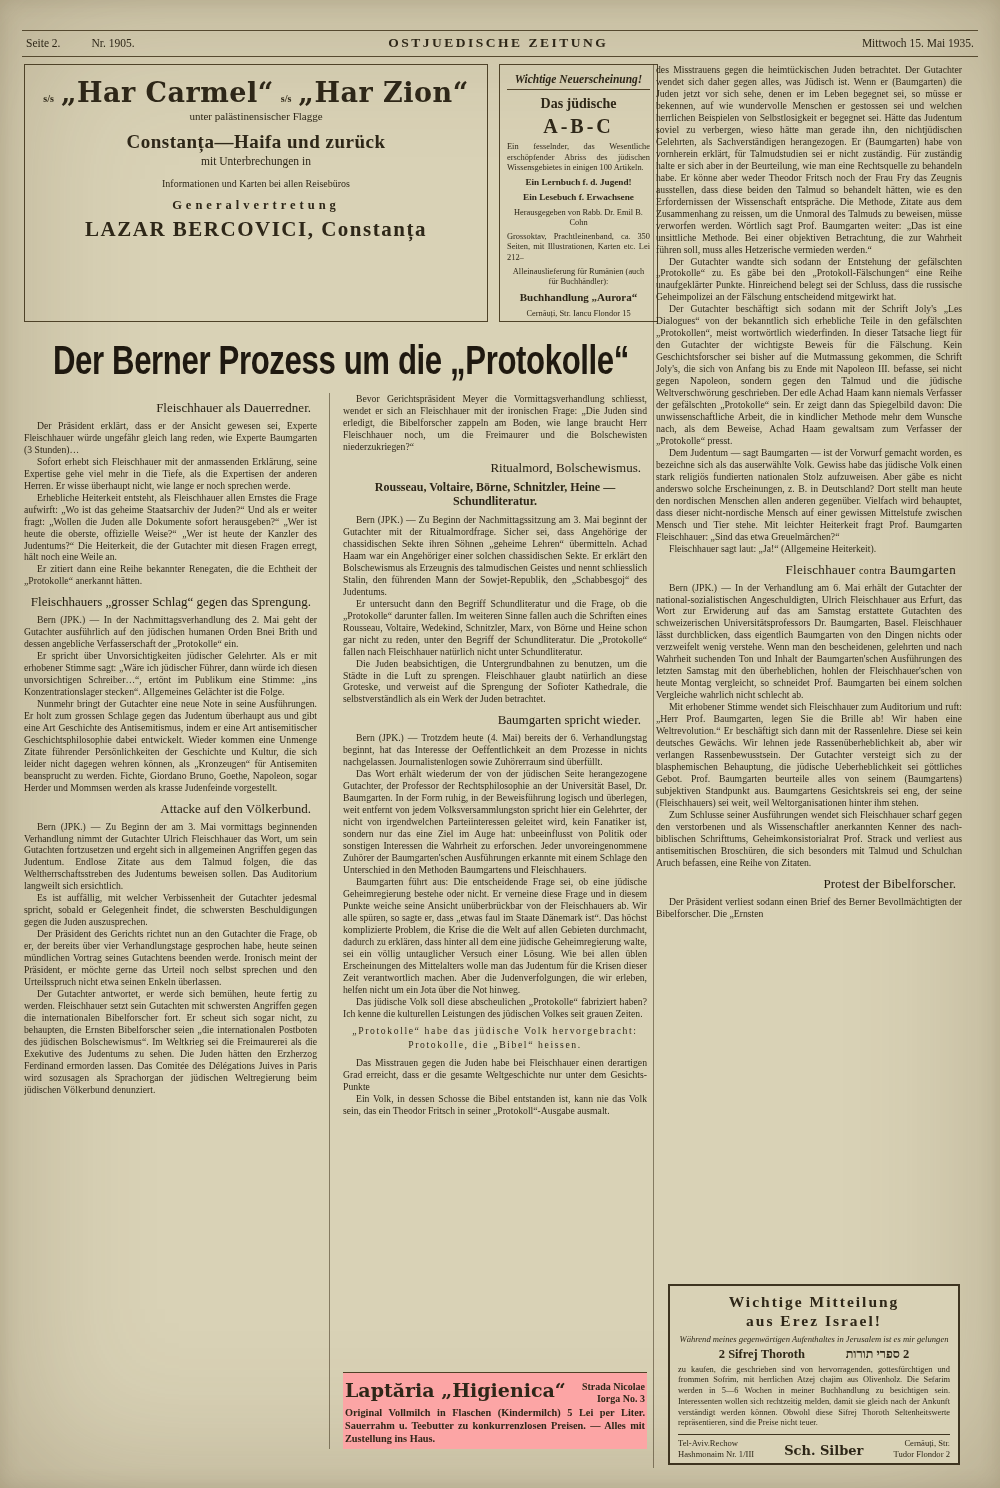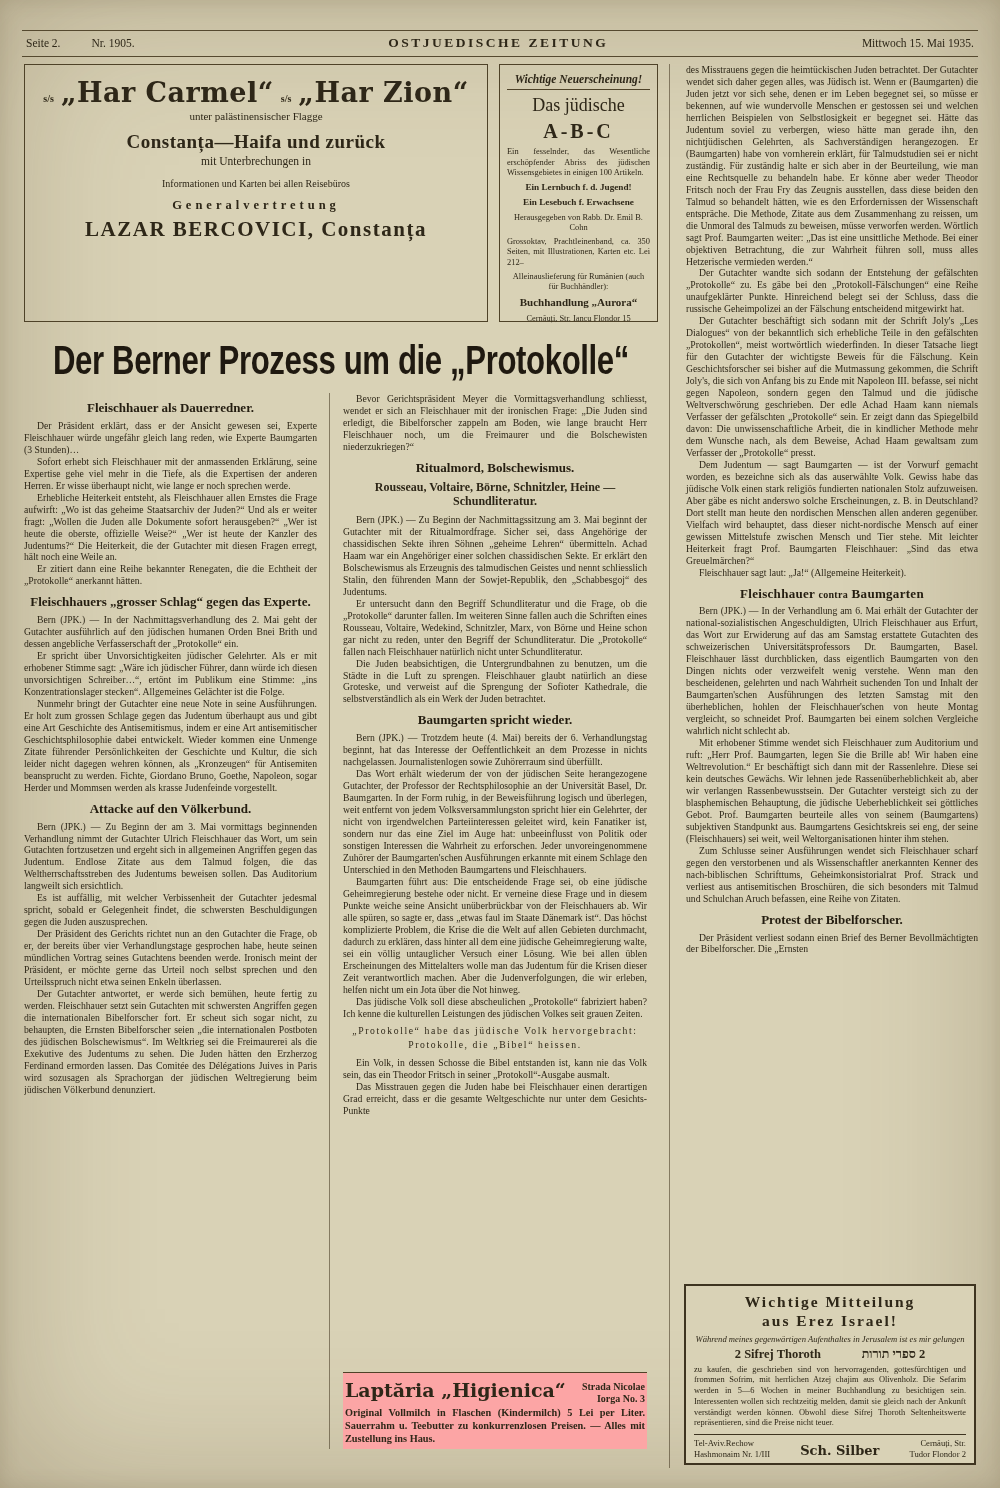--- a/index.html
+++ b/index.html
@@ -28,53 +28,53 @@
   .route { font-size:19px; font-weight:bold; margin-top:9px; letter-spacing:.5px; }
   .stops-intro { font-size:11.5px; margin-top:2px; }
   .stops { font-size:22px; font-weight:bold; margin-top:8px; letter-spacing:.5px; white-space:nowrap; }
   .info { font-size:10px; font-weight:normal; margin-top:11px; }
   .agency-label { font-size:12.5px; font-weight:bold; letter-spacing:4px; margin-top:9px;text-align:center; }
   .agency { font-size:21px; font-weight:bold; letter-spacing:1.5px; margin-top:4px; white-space:nowrap; }
 
   .ad-abc { flex:1; padding:7px 7px 5px; text-align:center; font-size:8.4px; line-height:1.22;
             display:flex; flex-direction:column; gap:4px; }
   .abc-banner { font-weight:bold; font-style:italic; font-size:11.5px; border-bottom:1px solid #4e4228; padding-bottom:3px; }
-  .abc-title1 { font-size:18px; font-weight:normal; margin-top:1px; }
+  .abc-title1 { font-size:14px; font-weight:bold; margin-top:1px; }
   .abc-title2 { font-size:20px; font-weight:bold; letter-spacing:3px; margin-top:-2px; }
   .abc-desc, .abc-format { text-align:justify; }
   .abc-strong { font-weight:bold; font-size:9.2px; }
   .abc-store { font-weight:bold; font-size:11px; }
 
   .headline { margin:13px 0 0; height:50px; display:flex; justify-content:center; align-items:center; }
   .headline span { font-family:"Liberation Sans", sans-serif; font-weight:bold; font-size:41px;
                    white-space:nowrap; transform:scaleX(.76); letter-spacing:-.5px; color:#1f1910; }
 
   
   .columns { display:flex; margin-top:8px; height:1056px; overflow:hidden; }
   .col { font-size:9.7px; line-height:1.235; text-align:justify; hyphens:auto; -webkit-hyphens:auto;
          overflow:hidden; position:relative; }
   .colA { width:305px; padding-right:12px; }
   .colB { width:318px; border-left:1px solid rgba(62,50,28,.55); padding-left:13px; }
-  .col h3, .right-col h3 { font-size:13px; text-align:center; margin:8px 6px 4px; line-height:1.14;
-                           font-weight:bold; color:#241d10; }
+  .col h3, .right-col h3 { font-size:13px; text-align:right; margin:8px 6px 4px; line-height:1.14;
+                           font-weight:normal; color:#241d10; }
   .subhead { font-size:12px; font-weight:bold; text-align:center; margin:0 2px 5px; line-height:1.22; }
   p { margin:0; text-indent:13px; }
   p.cont { text-indent:0; }
   .inset { text-align:center; letter-spacing:1.6px; margin:5px 4px; line-height:1.4; }
 
   .ad-laptaria { position:absolute; bottom:0; left:13px; right:0; background:#fca5a5;
                  border-top:1px solid #4e4228; padding:6px 2px 3px;margin-top:12px; }
   .lap-head { display:flex; justify-content:space-between; align-items:flex-start; }
   .lap-name { font-size:19px; font-weight:bold; font-family:"DejaVu Serif", serif; white-space:nowrap; }
   .lap-addr { font-size:10px; font-weight:bold; text-align:right; line-height:1.18; padding-top:2px; }
   .lap-body { font-size:10.3px; font-weight:bold; text-align:justify; text-indent:0; margin-top:3px; line-height:1.25; }
 
   
-  .right-col { position:absolute; top:64px; left:669px; width:309px; height:1404px;
-               border-left:1px solid rgba(62,50,28,.55); padding-left:16px; font-size:9.7px;
+  .right-col { position:absolute; top:64px; left:653px; width:309px; height:1404px;
+               border-left:1px solid rgba(62,50,28,.55); padding-left:2px; font-size:9.7px;
                line-height:1.235; text-align:justify; hyphens:auto; -webkit-hyphens:auto; overflow:hidden; }
   .contra { font-size:16px; letter-spacing:.3px; }
   .contra .small { font-size:10px; }
 
   .ad-erez { position:absolute; bottom:3px; left:14px; right:2px; background:#d9d2b6;
              border:2px solid #3e3420; padding:7px 8px 4px; text-align:center; }
   .erez-title { font-weight:bold; font-size:15.5px; letter-spacing:2px; line-height:1.22; }
   .erez-intro { font-size:8.6px; font-style:italic; text-indent:0; margin-top:3px; text-align:center; line-height:1.2; }
   .erez-sifrej { display:flex; justify-content:space-evenly; align-items:baseline; font-weight:bold;
                  font-size:12.5px; margin:3px 0 2px; }
@@ -140,21 +140,21 @@
 
     <div class="columns">
 
       <div class="col colA">
         <h3>Fleischhauer als Dauerredner.</h3>
         <p>Der Präsident erklärt, dass er der Ansicht gewesen sei, Experte Fleischhauer würde ungefähr gleich lang reden, wie Experte Baumgarten (3 Stunden)…</p>
         <p>Sofort erhebt sich Fleischhauer mit der anmassenden Erklärung, seine Expertise gehe viel mehr in die Tiefe, als die Expertisen der anderen Herren. Er wisse überhaupt nicht, wie lange er noch sprechen werde.</p>
         <p>Erhebliche Heiterkeit entsteht, als Fleischhauer allen Ernstes die Frage aufwirft: „Wo ist das geheime Staatsarchiv der Juden?“ Und als er weiter fragt: „Wollen die Juden alle Dokumente sofort herausgeben?“ „Wer ist heute die oberste, offizielle Weise?“ „Wer ist heute der Kanzler des Judentums?“ Die Heiterkeit, die der Gutachter mit diesen Fragen erregt, hält noch eine Weile an.</p>
         <p>Er zitiert dann eine Reihe bekannter Renegaten, die die Echtheit der „Protokolle“ anerkannt hätten.</p>
 
-        <h3>Fleischhauers „grosser Schlag“ gegen das Experte.</h3>
+        <h3>Fleischhauers „grosser Schlag“ gegen das Sprengung.</h3>
         <p>Bern (JPK.) — In der Nachmittagsverhandlung des 2. Mai geht der Gutachter ausführlich auf den jüdischen humanen Orden Bnei Brith und dessen angebliche Verfasserschaft der „Protokolle“ ein.</p>
         <p>Er spricht über Unvorsichtigkeiten jüdischer Gelehrter. Als er mit erhobener Stimme sagt: „Wäre ich jüdischer Führer, dann würde ich diesen unvorsichtigen Schreiber…“, ertönt im Publikum eine Stimme: „ins Konzentrationslager stecken“. Allgemeines Gelächter ist die Folge.</p>
         <p>Nunmehr bringt der Gutachter eine neue Note in seine Ausführungen. Er holt zum grossen Schlage gegen das Judentum überhaupt aus und gibt eine Art Geschichte des Antisemitismus, indem er eine Art antisemitischer Geschichtsphilosophie dabei entwickelt. Wieder kommen eine Unmenge Zitate führender Persönlichkeiten der Geschichte und Kultur, die sich leider nicht dagegen wehren können, als „Kronzeugen“ für Antisemiten beansprucht zu werden. Fichte, Giordano Bruno, Goethe, Napoleon, sogar Herder und Mommsen werden als krasse Judenfeinde vorgestellt.</p>
 
         <h3>Attacke auf den Völkerbund.</h3>
         <p>Bern (JPK.) — Zu Beginn der am 3. Mai vormittags beginnenden Verhandlung nimmt der Gutachter Ulrich Fleischhauer das Wort, um sein Gutachten fortzusetzen und ergeht sich in allgemeinen Angriffen gegen das Judentum. Endlose Zitate aus dem Talmud folgen, die das Weltherrschaftsstreben des Judentums beweisen sollen. Das Auditorium langweilt sich ersichtlich.</p>
         <p>Es ist auffällig, mit welcher Verbissenheit der Gutachter jedesmal spricht, sobald er Gelegenheit findet, die schwersten Beschuldigungen gegen die Juden auszusprechen.</p>
         <p>Der Präsident des Gerichts richtet nun an den Gutachter die Frage, ob er, der bereits über vier Verhandlungstage gesprochen habe, heute seinen mündlichen Vortrag seines Gutachtens beenden werde. Ironisch meint der Präsident, er möchte gerne das Urteil noch selbst sprechen und den Urteilsspruch nicht etwa seinen Enkeln überlassen.</p>
         <p>Der Gutachter antwortet, er werde sich bemühen, heute fertig zu werden. Fleischhauer setzt sein Gutachten mit schwersten Angriffen gegen die internationalen Bibelforscher fort. Er scheut sich sogar nicht, zu behaupten, die Ernsten Bibelforscher seien „die internationalen Postboten des jüdischen Bolschewismus“. Im Weltkrieg sei die Freimaurerei als die Exekutive des Judentums zu sehen. Die Juden hätten den Erzherzog Ferdinand ermorden lassen. Das Comitée des Délégations Juives in Paris wird sozusagen als Sprachorgan der jüdischen Weltregierung beim jüdischen Völkerbund denunziert.</p>
       </div>
@@ -167,22 +167,22 @@
         <p>Bern (JPK.) — Zu Beginn der Nachmittagssitzung am 3. Mai beginnt der Gutachter mit der Ritualmordfrage. Sicher sei, dass Angehörige der chassidischen Sekte ihren Söhnen „geheime Lehren“ übermitteln. Achad Haam war ein Angehöriger einer solchen chassidischen Sekte. Er erklärt den Bolschewismus als Erzeugnis des talmudischen Geistes und nennt schliesslich Stalin, den führenden Mann der Sowjet-Republik, den „Schabbesgoj“ des Judentums.</p>
         <p>Er untersucht dann den Begriff Schundliteratur und die Frage, ob die „Protokolle“ darunter fallen. Im weiteren Sinne fallen auch die Schriften eines Rousseau, Voltaire, Wedekind, Schnitzler, Marx, von Börne und Heine schon gar nicht zu reden, unter den Begriff der Schundliteratur. Die „Protokolle“ fallen nach Fleischhauer natürlich nicht unter Schundliteratur.</p>
         <p>Die Juden beabsichtigen, die Untergrundbahnen zu benutzen, um die Städte in die Luft zu sprengen. Fleischhauer glaubt natürlich an diese Groteske, und verweist auf die Sprengung der Sofioter Kathedrale, die selbstverständlich als ein Werk der Juden betrachtet.</p>
 
         <h3>Baumgarten spricht wieder.</h3>
         <p>Bern (JPK.) — Trotzdem heute (4. Mai) bereits der 6. Verhandlungstag beginnt, hat das Interesse der Oeffentlichkeit an dem Prozesse in nichts nachgelassen. Journalistenlogen sowie Zuhörerraum sind überfüllt.</p>
         <p>Das Wort erhält wiederum der von der jüdischen Seite herangezogene Gutachter, der Professor der Rechtsphilosophie an der Universität Basel, Dr. Baumgarten. In der Form ruhig, in der Beweisführung logisch und überlegen, weit entfernt von jedem Volksversammlungston spricht hier ein Gelehrter, der nicht von irgendwelchen Parteiinteressen geleitet wird, kein Fanatiker ist, sondern nur das eine Ziel im Auge hat: unbeeinflusst von Politik oder sonstigen Interessen die Wahrheit zu erforschen. Jeder unvoreingenommene Zuhörer der Baumgarten'schen Ausführungen erkannte mit einem Schlage den Unterschied in den Methoden Baumgartens und Fleischhauers.</p>
         <p>Baumgarten führt aus: Die entscheidende Frage sei, ob eine jüdische Geheimregierung bestehe oder nicht. Er verneine diese Frage und in diesem Punkte weiche seine Ansicht unüberbrückbar von der Fleischhauers ab. Wir alle spüren, so sagte er, dass „etwas faul im Staate Dänemark ist“. Das höchst komplizierte Problem, die Krise die die Welt auf allen Gebieten durchmacht, dadurch zu erklären, dass hinter all dem eine jüdische Geheimregierung walte, sei ein völlig untauglicher Versuch einer Lösung. Wie bei allen üblen Erscheinungen des Mittelalters wolle man das Judentum für die Krisen dieser Zeit verantwortlich machen. Aber die Judenverfolgungen, die wir erleben, helfen nicht um ein Jota über die Not hinweg.</p>
         <p>Das jüdische Volk soll diese abscheulichen „Protokolle“ fabriziert haben? Ich kenne die kulturellen Leistungen des jüdischen Volkes seit grauen Zeiten.</p>
         <div class="inset">„Protokolle“ habe das jüdische Volk hervorgebracht: Protokolle, die „Bibel“ heissen.</div>
+        <p>Das Misstrauen gegen die Juden habe bei Fleischhauer einen derartigen Grad erreicht, dass er die gesamte Weltgeschichte nur unter dem Gesichts-Punkte</p>
         <p>Ein Volk, in dessen Schosse die Bibel entstanden ist, kann nie das Volk sein, das ein Theodor Fritsch in seiner „Protokoll“-Ausgabe ausmalt.</p>
-        <p>Das Misstrauen gegen die Juden habe bei Fleischhauer einen derartigen Grad erreicht, dass er die gesamte Weltgeschichte nur unter dem Gesichts-Punkte</p>
 
         <div class="ad-laptaria">
           <div class="lap-head">
             <span class="lap-name">Laptăria „Higienica“</span>
             <span class="lap-addr">
               <span>Strada Nicolae</span><br>
               <span>Iorga No. 3</span>
             </span>
           </div>
           <p class="lap-body cont">Original Vollmilch in Flaschen (Kindermilch) 5 Lei per Liter. Sauerrahm u. Teebutter zu konkurrenzlosen Preisen. — Alles mit Zustellung ins Haus.</p>

